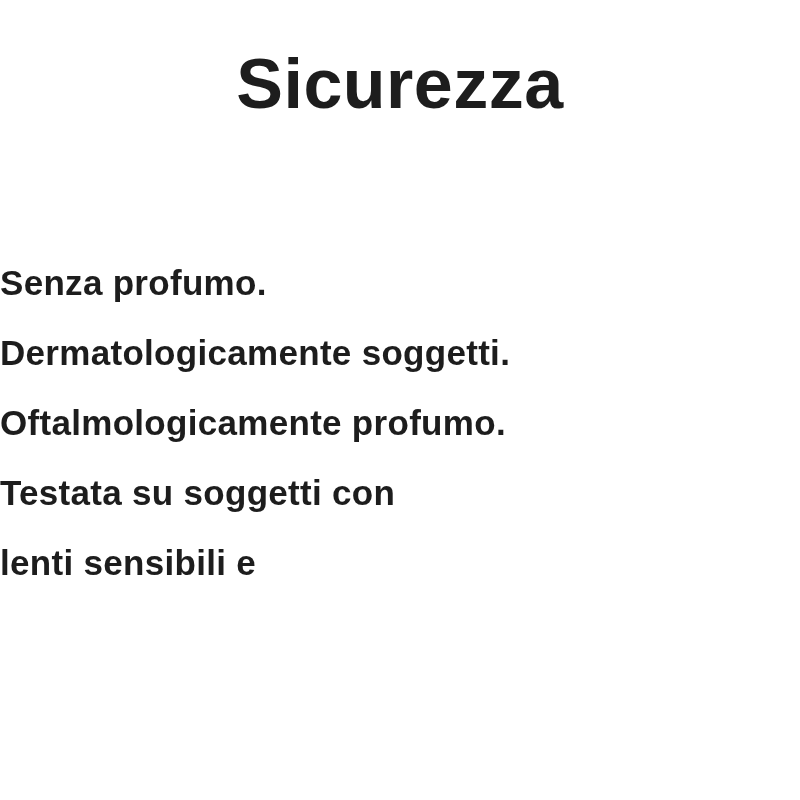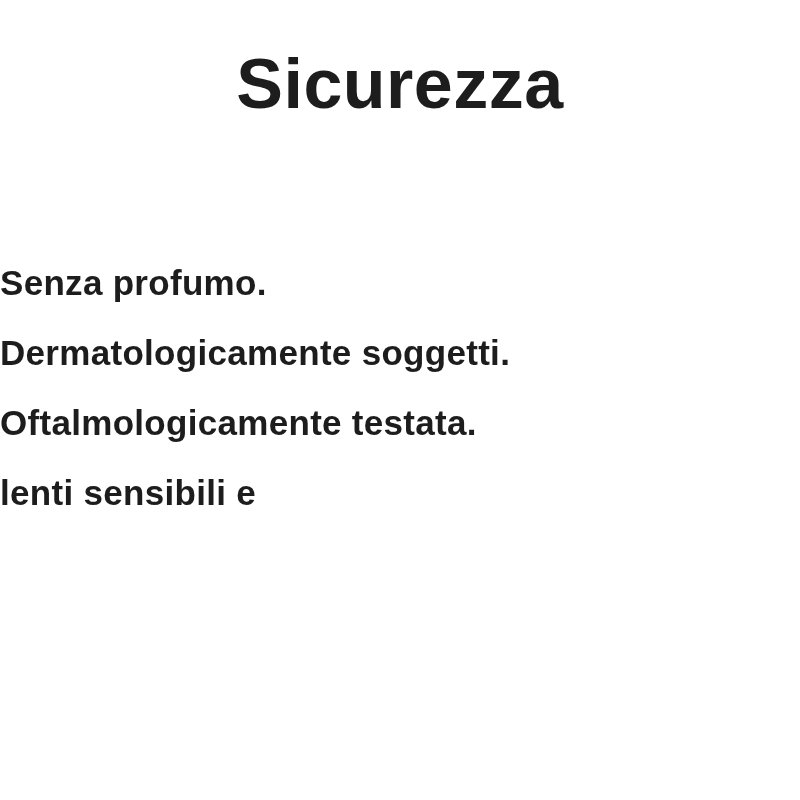--- a/index.html
+++ b/index.html
@@ -47,17 +47,18 @@
 </head>
 <body>
 
 <div class="page">
 
   <h1 class="title">Sicurezza</h1>
 
   <div class="body-text">
     <div class="body-line">Senza profumo.</div>
     <div class="body-line">Dermatologicamente soggetti.</div>
-    <div class="body-line">Oftalmologicamente testata.</div>
+    <div class="body-line">Oftalmologicamente profumo.</div>
+    <div class="body-line">Testata su soggetti con</div>
     <div class="body-line">lenti sensibili e</div>
   </div>
 
 </div>
 
 </body></html>

